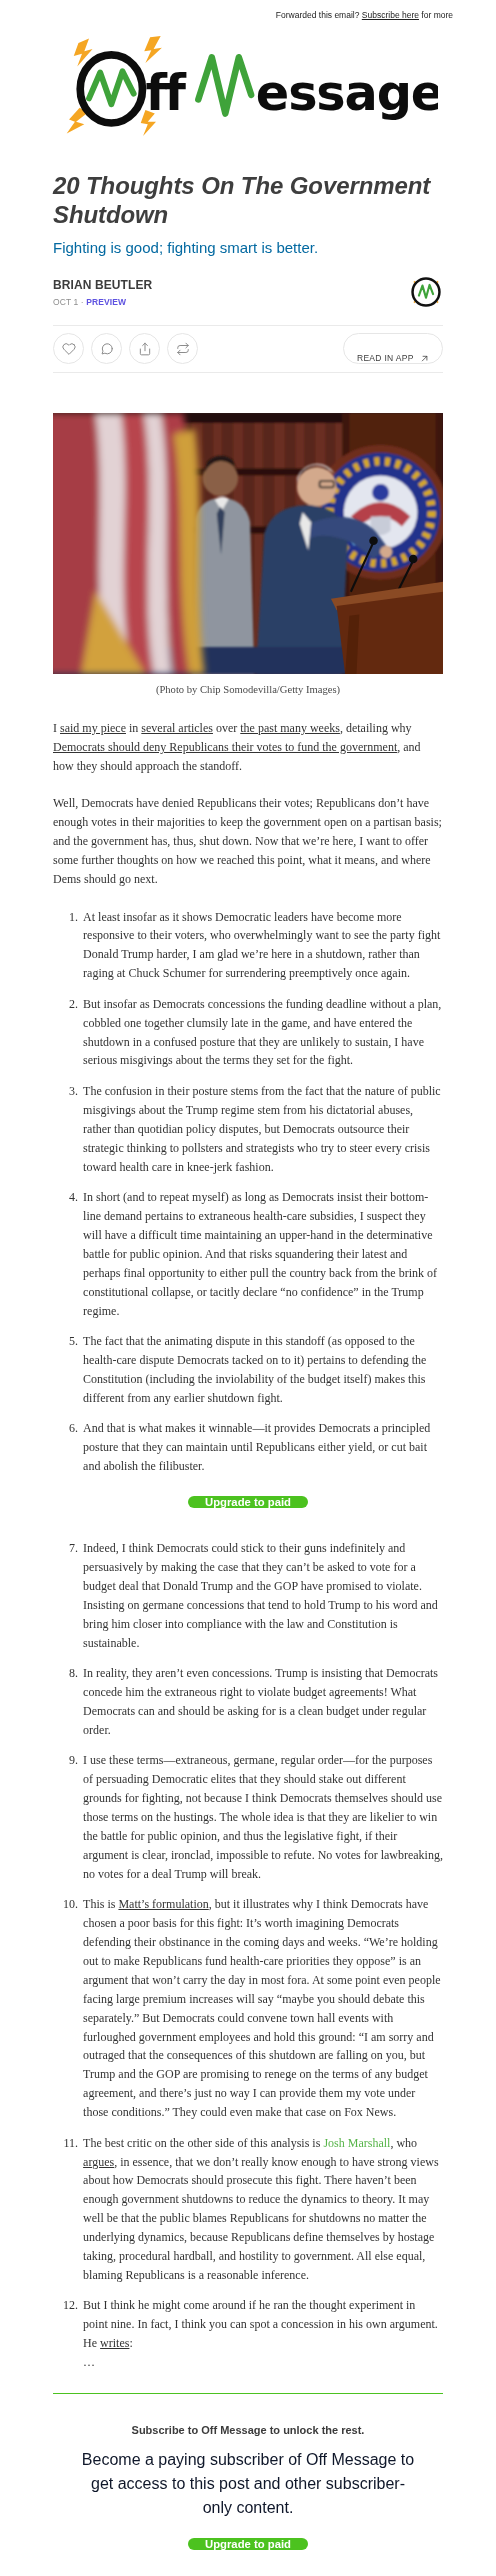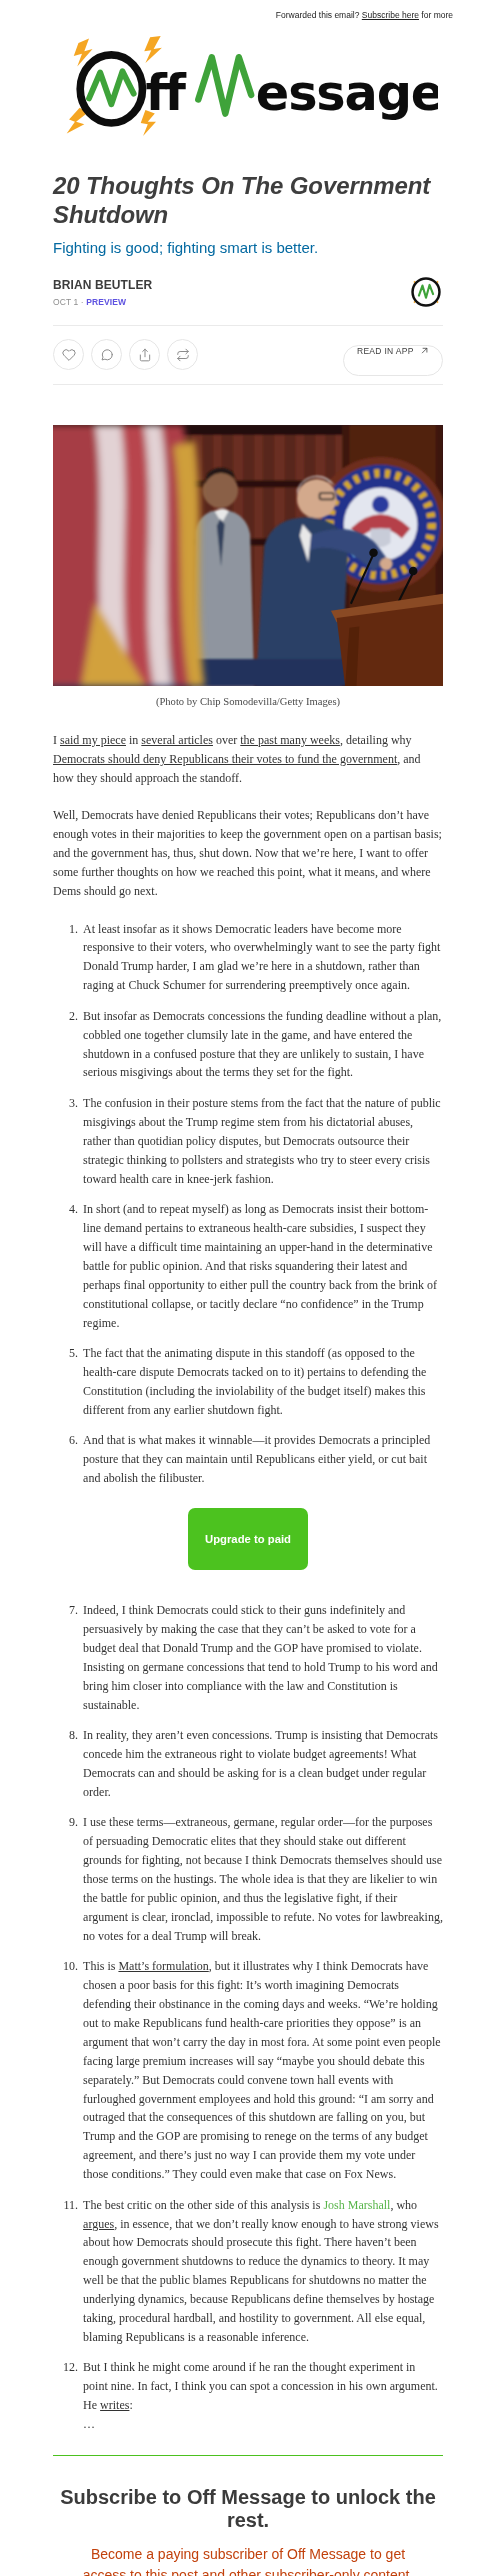--- a/index.html
+++ b/index.html
@@ -23,47 +23,47 @@
   .badge-preview { color:#5E52E0; font-weight:700; }
   .hr { border:none; border-top:0.7px solid #eaeaea; margin:0; }
   .hr-top { margin-top:14px; }
 
   
   .action-row { display:flex; justify-content:space-between; align-items:center; padding:7.8px 0; }
   .circles { display:flex; gap:7px; }
   .icon-circle { width:31px; height:31px; border:0.7px solid #e6e6e6; border-radius:50%;
     display:flex; align-items:center; justify-content:center; background:#fff; cursor:pointer; }
   .icon-circle svg, .pill svg { stroke:#8b8b8b; fill:none; stroke-width:1.7; stroke-linecap:round; stroke-linejoin:round; }
-  .read-pill { display:flex; align-items:flex-start; gap:6.4px; height:31px; padding:0 12.8px;
-    border:0.7px solid #e6e6e6; border-radius:17px; font-size:8.5px; letter-spacing:0.3px; color:#3c3c3c; cursor:pointer; background:#fff;margin-top:12px; }
+  .read-pill { display:flex; align-items:flex-end; gap:6.4px; height:31px; padding:0 12.8px;
+    border:0.7px solid #e6e6e6; border-radius:17px; font-size:8.5px; letter-spacing:0.3px; color:#3c3c3c; cursor:pointer; background:#fff; }
   .read-pill svg { stroke:#3c3c3c; fill:none; stroke-width:2; stroke-linecap:round; stroke-linejoin:round; }
 
   
   .photo { margin-top:40px; }
   .photo svg { display:block; }
   .photo-caption { font-family:"Liberation Serif", serif; font-size:10.6px; color:#4a4a4a; text-align:center; margin-top:10px; }
 
   
   .article { margin-top:24px; font-family:"Liberation Serif", serif; font-size:12px; line-height:1.58; color:#333; }
   .article p { margin:0 0 18.4px; }
   .lnk { color:inherit; text-decoration:underline; text-underline-offset:1.4px; }
   .green-lnk { color:#58b54a; text-decoration:none; }
   .it { }
   ol.tlist { margin:0 0 4.3px; padding-left:28px; }
   ol.tlist li { margin-bottom:11.3px; padding-left:2.1px; }
 
   .upgrade-btn { display:block; margin:20px auto 31px; background:#4CC21F; color:#fff;
     font-family:"Liberation Sans", sans-serif; font-size:11.3px; font-weight:700;
-    padding:25px 17px; border:none; border-radius:7px; cursor:pointer; }
+    padding:0 17px; border:none; border-radius:7px; cursor:pointer; }
 
   
   .paywall-divider { border:none; border-top:1.4px solid #4CC21F; margin:21px 0 0; }
   .paywall { text-align:center; }
-  .paywall-heading { font-size:20px; font-weight:700; color:#3b3b3b; margin:30px 0 0; }
-  .paywall-sub { font-size:14px; color:#c2410c; line-height:1.5; width:340px; margin:11.3px auto 0; }
+  .paywall-heading { font-size:11px; font-weight:700; color:#3b3b3b; margin:30px 0 0; }
+  .paywall-sub { font-size:16px; color:#0f172a; line-height:1.5; width:340px; margin:11.3px auto 0; }
   .paywall .upgrade-btn { margin:18.4px auto 0; }
 </style>
 </head>
 <body>
 
 <div class="page">
 
   <div class="banner">
     <span>Forwarded this email?</span>
     <a href="#">Subscribe here</a><span> for more</span>

